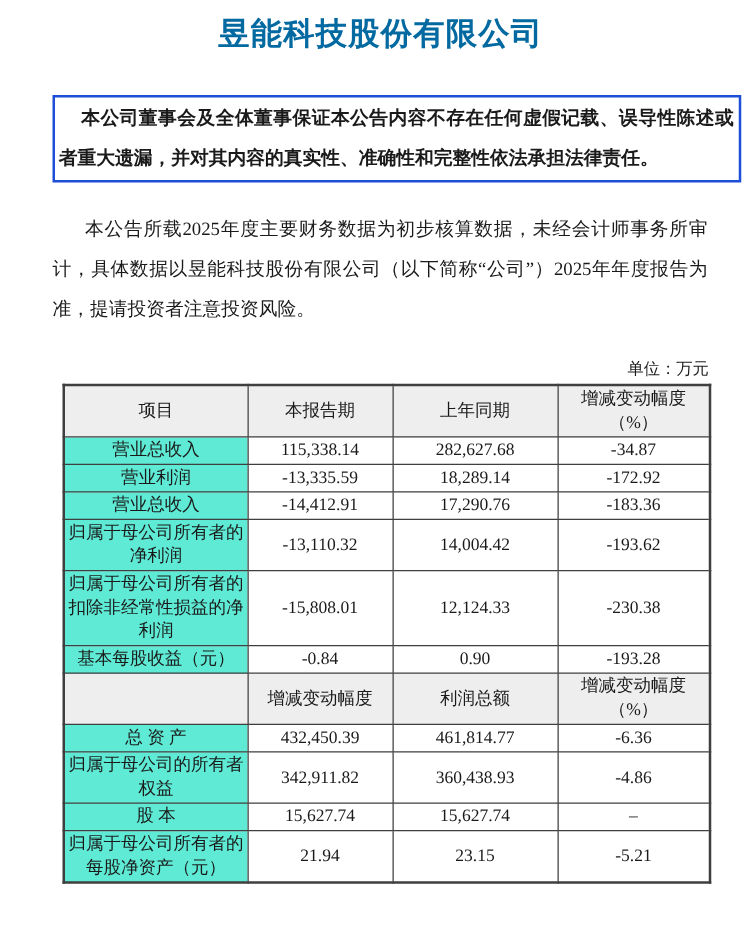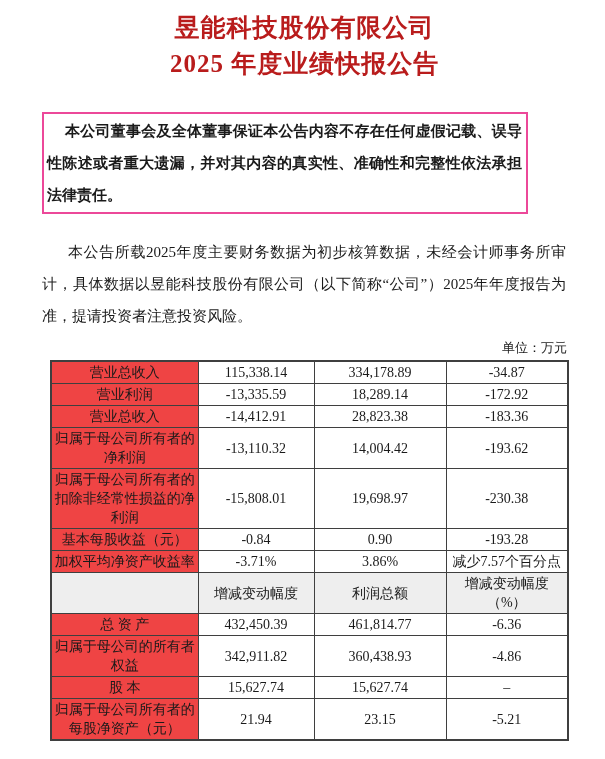--- a/index.html
+++ b/index.html
@@ -6,129 +6,128 @@
   html,body { background:#ffffff; }
   body {
     width:605px; height:759px; overflow:hidden;
     font-family:"Liberation Serif","DejaVu Serif",serif;
     color:#1a1a1a;
   }
   .page { padding:10px 38px 0 42px; }
 
   .title {
     text-align:center; font-size:25px; line-height:36px;
-    font-weight:bold; color:#b91c1c; letter-spacing:1px;
+    font-weight:bold; color:#0369a1; letter-spacing:1px;
   }
 
   .disclaimer-box {
-    margin-top:30px; margin-left:0px; width:486px;
-    border:2px solid #ec4899; padding:1px 4px 1px 3px;
+    margin-top:30px; margin-left:0px; width:551px;
+    border:2px solid #1d4ed8; padding:1px 4px 1px 3px;
   }
   .disclaimer-text {
     font-size:15px; line-height:32px; font-weight:bold;
     text-indent:18px; text-align:justify;
   }
 
   .intro {
     margin-top:22px; font-size:15px; line-height:32px;
     text-indent:26px; text-align:justify; width:524px;
   }
 
   .section-heading {
     margin-top:12px; padding-left:41px;
     font-size:15px; font-weight:bold;
   }
 
   .unit {
-    margin-top:7px; width:525px; text-align:right; font-size:13px;
+    margin-top:22px; width:525px; text-align:right; font-size:13px;
   }
 
   table.fin {
     margin-top:3px; margin-left:8px; width:517px;
     border-collapse:collapse; table-layout:fixed;
     border:2px solid #3f3f3f;
   }
   table.fin td {
     border:1px solid #3f3f3f;
     font-size:14px; line-height:19px; padding:1px 2px;
     text-align:center; vertical-align:middle;
     white-space:pre-line; height:20px;
   }
   table.fin tr.h td { background:#eeeeee; }
-  table.fin td.rowlabel { background:#ef4444; }
+  table.fin td.rowlabel { background:#5eead4; }
 </style>
 </head>
 <body>
 
 <div class="page">
 
   <div class="title">昱能科技股份有限公司</div>
-  <div class="title">2025 年度业绩快报公告</div>
 
   <div class="disclaimer-box">
     <p class="disclaimer-text">本公司董事会及全体董事保证本公告内容不存在任何虚假记载、误导性陈述或者重大遗漏，并对其内容的真实性、准确性和完整性依法承担法律责任。</p>
   </div>
 
   <p class="intro">本公告所载2025年度主要财务数据为初步核算数据，未经会计师事务所审计，具体数据以昱能科技股份有限公司（以下简称“公司”）2025年年度报告为准，提请投资者注意投资风险。</p>
 
 
   <div class="unit">单位：万元</div>
 
   <table class="fin">
     <colgroup>
       <col style="width:147px">
         <col style="width:116px">
         <col style="width:132px">
         <col style="width:122px">
     </colgroup>
     <tbody>
+      <tr class="h">
+        <td>项目</td>
+        <td>本报告期</td>
+        <td>上年同期</td>
+        <td>增减变动幅度（%）</td>
+      </tr>
       <tr>
         <td class="rowlabel">营业总收入</td>
         <td>115,338.14</td>
-        <td>334,178.89</td>
+        <td>282,627.68</td>
         <td>-34.87</td>
       </tr>
       <tr>
         <td class="rowlabel">营业利润</td>
         <td>-13,335.59</td>
         <td>18,289.14</td>
         <td>-172.92</td>
       </tr>
       <tr>
         <td class="rowlabel">营业总收入</td>
         <td>-14,412.91</td>
-        <td>28,823.38</td>
+        <td>17,290.76</td>
         <td>-183.36</td>
       </tr>
       <tr>
         <td class="rowlabel">归属于母公司所有者的
 净利润</td>
         <td>-13,110.32</td>
         <td>14,004.42</td>
         <td>-193.62</td>
       </tr>
       <tr>
         <td class="rowlabel">归属于母公司所有者的
 扣除非经常性损益的净
 利润</td>
         <td>-15,808.01</td>
-        <td>19,698.97</td>
+        <td>12,124.33</td>
         <td>-230.38</td>
       </tr>
       <tr>
         <td class="rowlabel">基本每股收益（元）</td>
         <td>-0.84</td>
         <td>0.90</td>
         <td>-193.28</td>
-      </tr>
-      <tr>
-        <td class="rowlabel">加权平均净资产收益率</td>
-        <td>-3.71%</td>
-        <td>3.86%</td>
-        <td>减少7.57个百分点</td>
       </tr>
       <tr class="h">
         <td class="rowlabel"></td>
         <td>增减变动幅度</td>
         <td>利润总额</td>
         <td>增减变动幅度（%）</td>
       </tr>
       <tr>
         <td class="rowlabel">总 资 产</td>
         <td>432,450.39</td>

